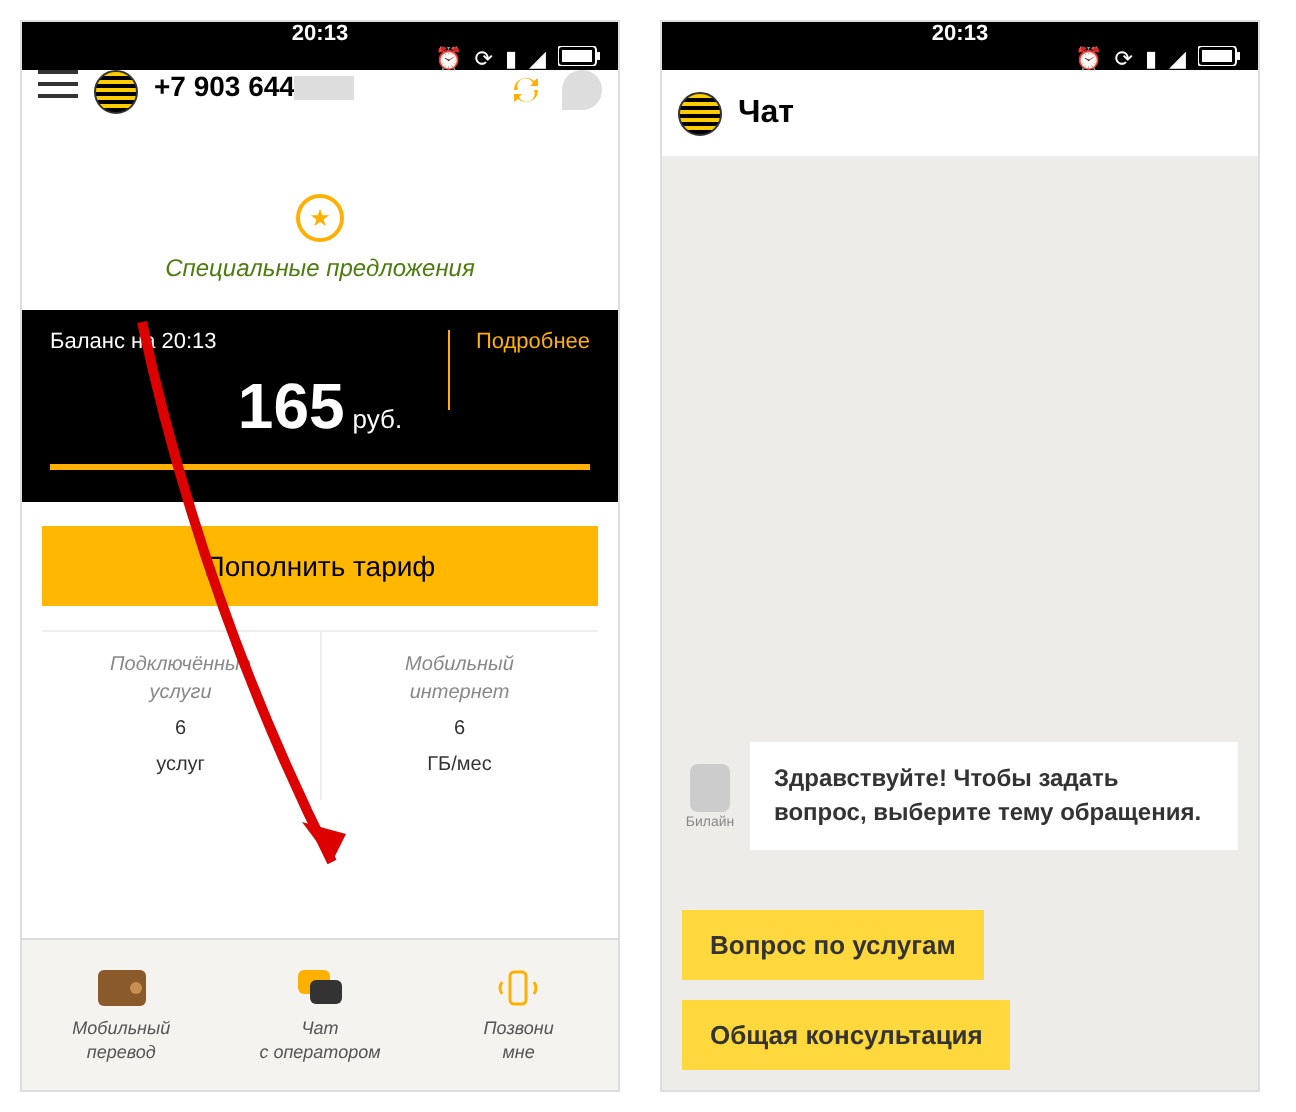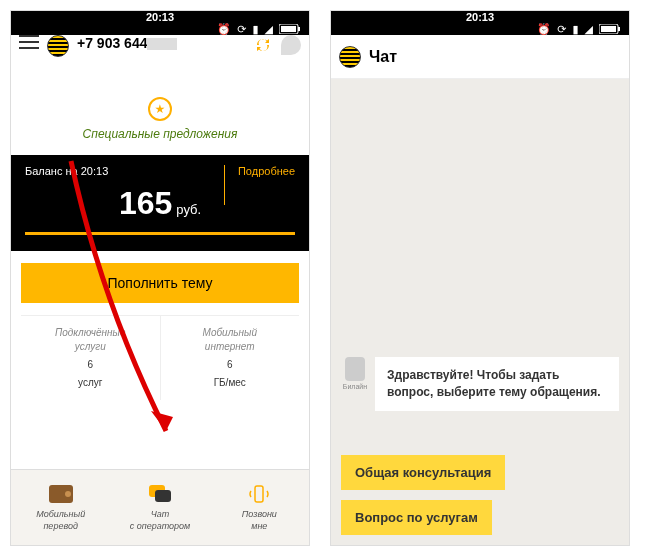--- a/index.html
+++ b/index.html
@@ -50,21 +50,21 @@
   .chat-icon::before { content: ''; position: absolute; width: 16px; height: 12px; background: #ffb000; border-radius: 3px; top: 0; left: 0; }
   .chat-icon::after { content: ''; position: absolute; width: 16px; height: 12px; background: #333; border-radius: 3px; top: 5px; left: 6px; }
   .call-icon { width: 24px; height: 22px; color: #ffb000; font-size: 20px; }
   
   .arrow { position: absolute; top: 140px; left: 50px; width: 140px; height: 300px; pointer-events: none; z-index: 10; }
   
   
   .appbar2 { height: 44px; background: #fff; display: flex; align-items: center; padding: 0 8px; gap: 8px; border-bottom: 1px solid #eee; }
   .chat-title { font-weight: bold; font-size: 16px; }
   .chat-body { background: #eeece8; height: calc(100% - 68px); position: relative; padding: 10px; }
-  .msg-row { position: absolute; bottom: 134px; left: 10px; right: 10px; display: flex; align-items: flex-start; gap: 6px; margin-top: 46px; }
+  .msg-row { position: absolute; bottom: 120px; left: 10px; right: 10px; display: flex; align-items: center; gap: 6px; margin-top: 46px; }
   .avatar { width: 28px; text-align: center; font-size: 7px; color: #888; }
   .avatar-img { width: 20px; height: 24px; margin: 0 auto 2px; background: #ccc; border-radius: 4px; }
   .msg-bubble { background: #fff; padding: 10px 12px; font-size: 12px; color: #333; flex: 1; line-height: 1.4; font-weight: bold; }
   .chat-buttons { position: absolute; bottom: 10px; left: 10px; right: 10px; }
   .chat-btn { background: #ffd83d; padding: 10px 14px; font-size: 13px; font-weight: bold; color: #333; margin-top: 10px; display: inline-block; }
 </style>
 </head>
 <body>
 
 <div class="phone">
@@ -114,21 +114,21 @@
       <span>Баланс на 20:13</span>
       <span class="balance-more">Подробнее</span>
     </div>
     <div class="balance-divider"></div>
     <div class="balance-amount">
       <span class="balance-num">165</span><span class="balance-cur">руб.</span>
     </div>
     <div class="balance-bar"></div>
   </div>
 
-  <div class="topup">Пополнить тему</div>
+  <div class="topup">Пополнить тариф</div>
 
   <div class="info-row">
     <div class="info-cell">
       <span style="white-space:pre-line">Подключённые
 услуги</span>
       <span class="val">6</span>
       <span class="val">услуг</span>
     </div>
     <div class="info-cell">
       <span style="white-space:pre-line">Мобильный
@@ -196,17 +196,17 @@
 
   <div class="chat-body">
     <div class="msg-row">
       <div class="avatar">
         <div class="avatar-img"></div>
         <span>Билайн</span>
       </div>
       <div class="msg-bubble">Здравствуйте! Чтобы задать вопрос, выберите тему обращения.</div>
     </div>
     <div class="chat-buttons">
+      <div><span class="chat-btn">Вопрос по услугам</span></div>
       <div><span class="chat-btn">Общая консультация</span></div>
-      <div><span class="chat-btn">Вопрос по услугам</span></div>
     </div>
   </div>
 </div>
 
 </body></html>

